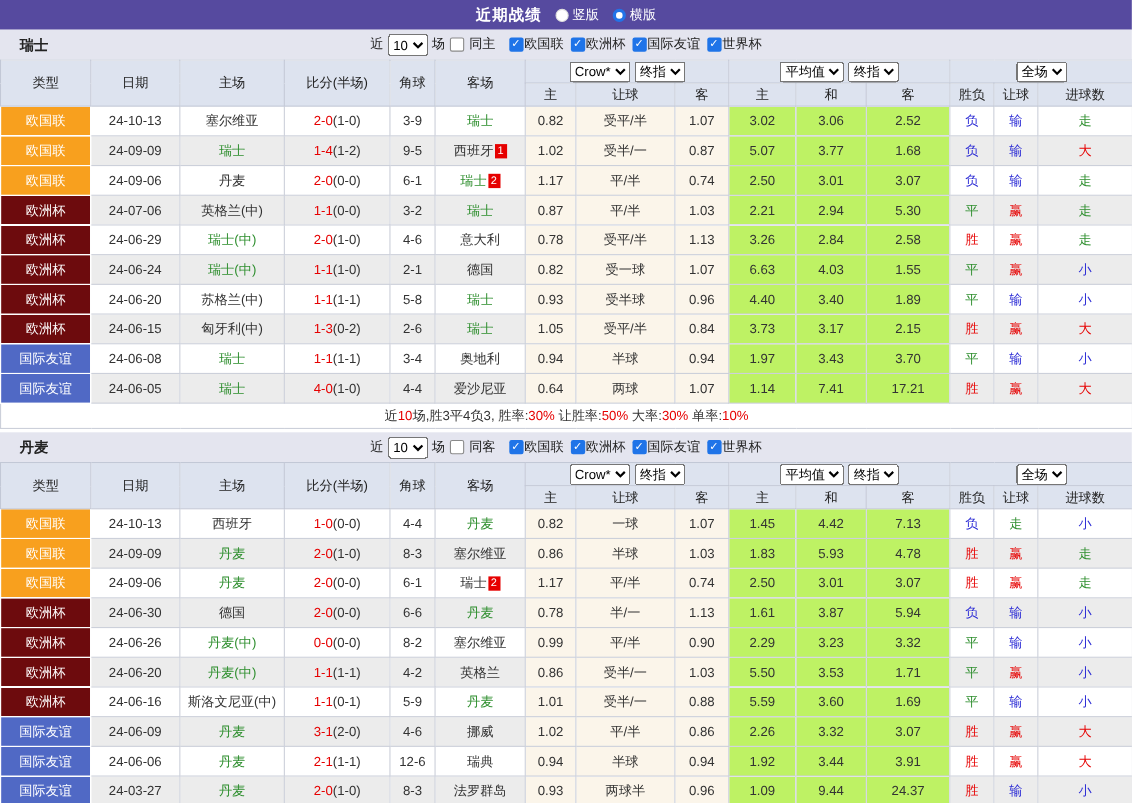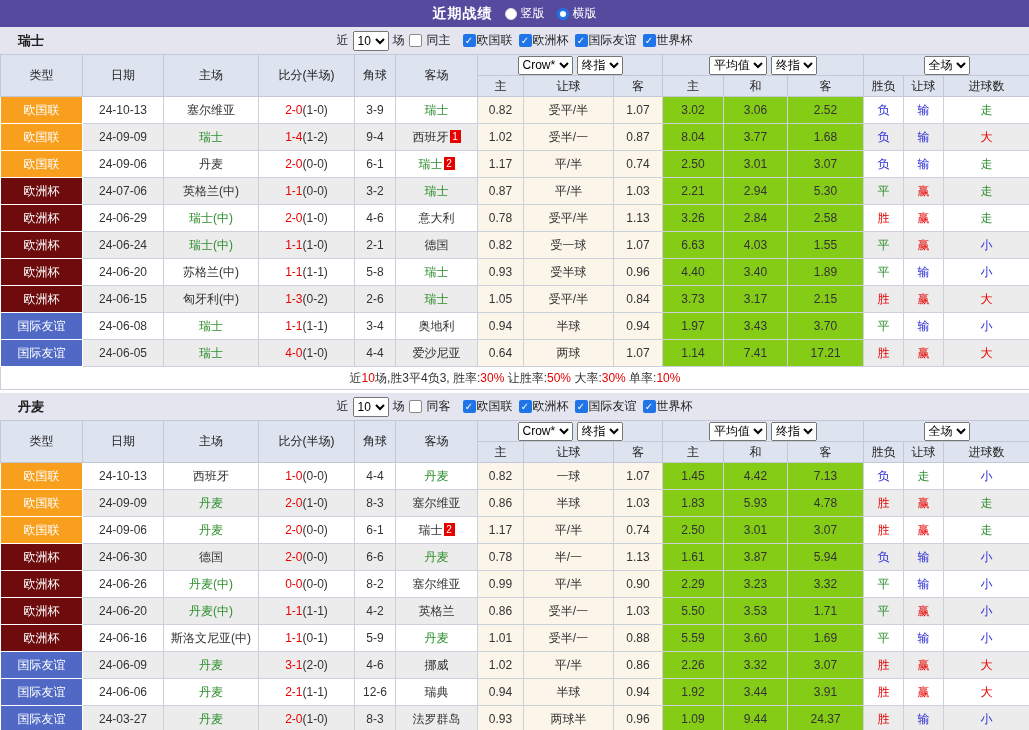--- a/index.html
+++ b/index.html
@@ -20,21 +20,21 @@
   .cb.checked{background:#1f74e8;margin-right:1px}
   .cb.checked::after{content:"\2713";color:#fff;font-size:10px;font-weight:bold}
   .league{margin-left:2px}
   .first-league{margin-left:8px}
   table{border-collapse:collapse;table-layout:fixed;width:1029px}
   th,td{border:1px solid #ccd0da;text-align:center;overflow:hidden;white-space:nowrap;padding:0}
   thead th{background:#dde3ef;font-weight:normal;height:20px;border-color:#c2c8d6;color:#222}
   thead select{font-size:12px;height:19px;margin:0 2px;vertical-align:middle}
   tbody td{height:26px}
   td.cream{background:#fbf5ea}
-  td.lblue{background:#84cc16}
+  td.lblue{background:#bef264}
   tr.even td.plain{background:#ececec}
   td.type{color:#fff;border-color:#fff}
   .score-main{color:#e60000}
   .score-half{color:#333}
   .focus{color:#2f8f2f}
   .badge{display:inline-block;background:#e60000;color:#fff;font-size:10px;line-height:13px;min-width:7px;padding:0 2px;margin-left:1px;vertical-align:1px}
   td.summary{height:22px;background:#fff;font-size:12px;color:#333}
   .red{color:#e60000}
   .section2{margin-top:3px}
 </style>
@@ -141,26 +141,26 @@
             <td class="lblue">2.52</td>
             <td class="plain" style="color: rgb(43, 43, 213);">负</td>
             <td class="plain" style="color: rgb(43, 43, 213);">输</td>
             <td class="plain" style="color: rgb(47, 143, 47);">走</td>
           </tr>
           <tr class="even">
             <td class="type" style="background: rgb(248, 160, 30);">欧国联</td>
             <td class="plain">24-09-09</td>
             <td class="plain"><span class="focus">瑞士</span></td>
             <td class="plain"><span class="score-main">1-4</span><span class="score-half">(1-2)</span></td>
-            <td class="plain">9-4</td>
+            <td class="plain">9-5</td>
             <td class="plain"><span class="">西班牙</span><span class="badge">1</span></td>
             <td class="cream">1.02</td>
             <td class="cream">受半/一</td>
             <td class="cream">0.87</td>
-            <td class="lblue">8.04</td>
+            <td class="lblue">5.07</td>
             <td class="lblue">3.77</td>
             <td class="lblue">1.68</td>
             <td class="plain" style="color: rgb(43, 43, 213);">负</td>
             <td class="plain" style="color: rgb(43, 43, 213);">输</td>
             <td class="plain" style="color: rgb(230, 0, 0);">大</td>
           </tr>
           <tr class="odd">
             <td class="type" style="background: rgb(248, 160, 30);">欧国联</td>
             <td class="plain">24-09-06</td>
             <td class="plain"><span class="">丹麦</span></td>

